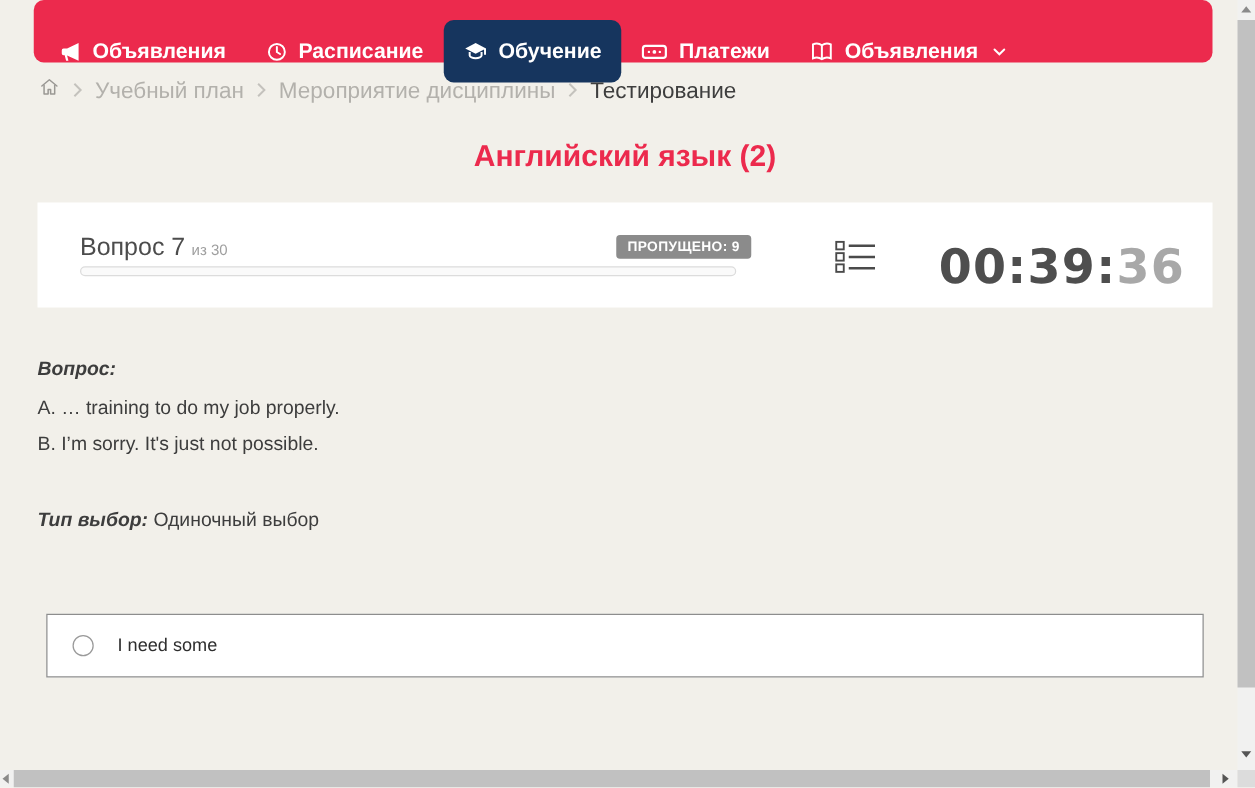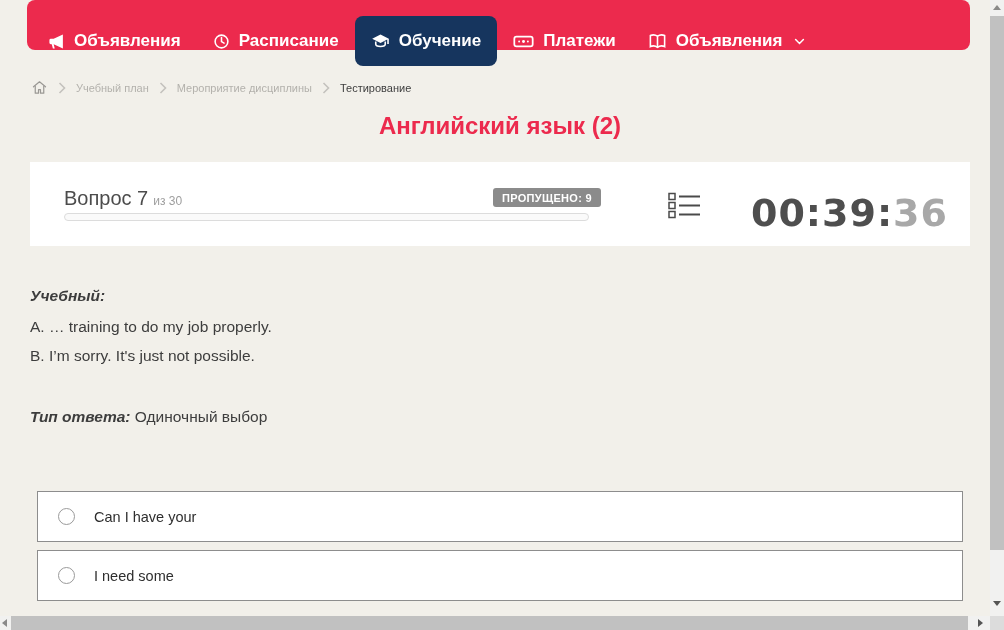--- a/index.html
+++ b/index.html
@@ -9,22 +9,22 @@
   
   .topnav{position:absolute;left:27px;top:0;width:943px;height:50px;background:#ec2a4d;
           border-radius:8px;display:flex;align-items:center;padding:0 6px 0 5px;box-sizing:border-box;}
   .nav-item{display:flex;align-items:center;gap:9px;color:#fff;font-size:17px;font-weight:bold;
             padding:0 16px;height:100%;cursor:pointer;white-space:nowrap;margin-top:32px;}
   .nav-item.active{background:#16355e;border-radius:8px;}
   .nav-item svg{display:block;flex:none;}
   .nav-chevron{margin-left:2px;display:flex;align-items:center;}
 
   
-  .breadcrumb{position:absolute;left:31px;top:77px;height:22px;display:flex;align-items:center;
-              gap:10px;font-size:11px;color:#b3b1ac;justify-content:center;}
+  .breadcrumb{position:absolute;left:31px;top:61px;height:22px;display:flex;align-items:center;
+              gap:10px;font-size:18px;color:#b3b1ac;justify-content:center;}
   .crumb{cursor:pointer;}
   .crumb-current{color:#3e3e3e;}
   .crumb-sep{display:flex;align-items:center;}
 
   
   .page-title{position:absolute;left:0;width:1000px;top:112px;margin:0;text-align:center;
               font-size:24px;font-weight:bold;color:#ec2a4d;}
 
   
   .qpanel{position:absolute;left:30px;top:162px;width:940px;height:84px;background:#ffffff;}
@@ -175,34 +175,30 @@
             <line x1="11" y1="22.5" x2="32" y2="22.5"></line>
         </g>
       </svg>
     </button>
     <div class="timer">
       <span>00:39:</span><span class="sec">36</span>
     </div>
   </section>
 
   <div class="qbody">
-    <p class="lbl prompt-label">Учебный:</p>
+    <p class="lbl prompt-label">Вопрос:</p>
     <p>A. … training to do my job properly.</p>
     <p>B. I’m sorry. It's just not possible.</p>
     <p class="atype">
-      <span class="lbl">Тип ответа:</span>
+      <span class="lbl">Тип выбор:</span>
       <span>Одиночный выбор</span>
     </p>
   </div>
 
   <div class="options">
-    <label class="option">
-      <span class="radio"></span>
-      <span>Can I have your</span>
-    </label>
     <label class="option">
       <span class="radio"></span>
       <span>I need some</span>
     </label>
   </div>
 
   <div class="vscroll">
     <div class="tri arrow-up"></div>
     <div class="vthumb"></div>
     <div class="tri arrow-down"></div>

